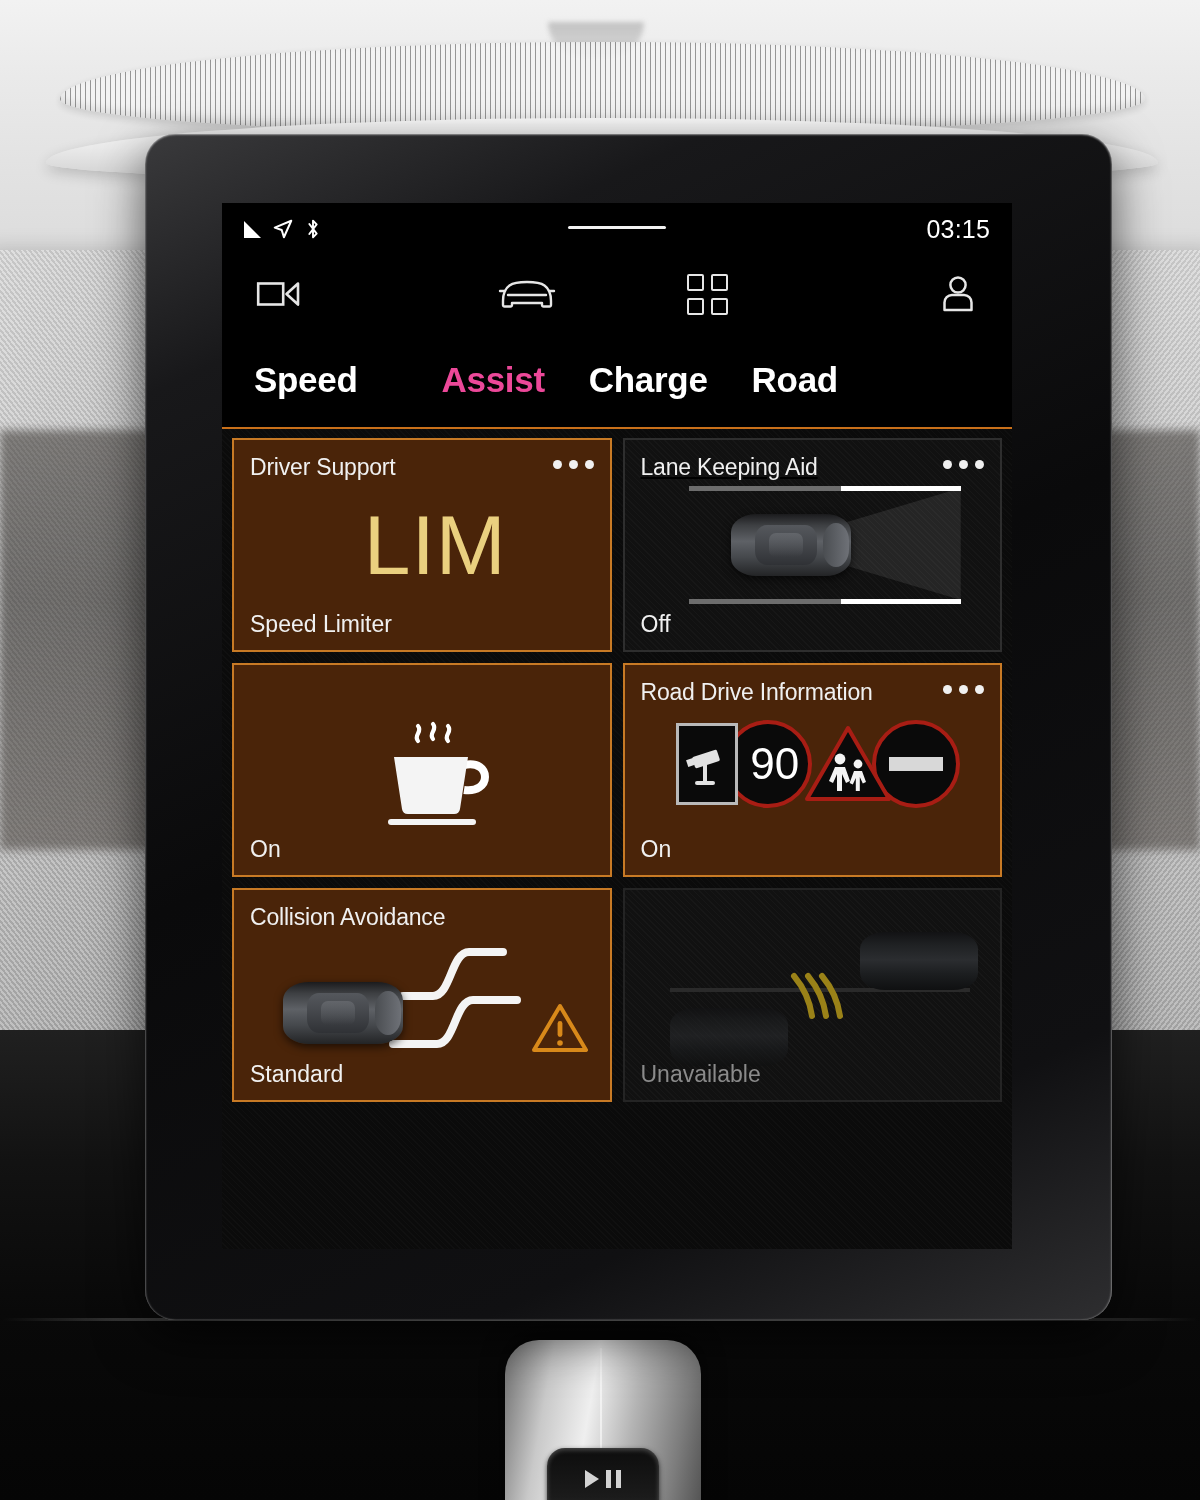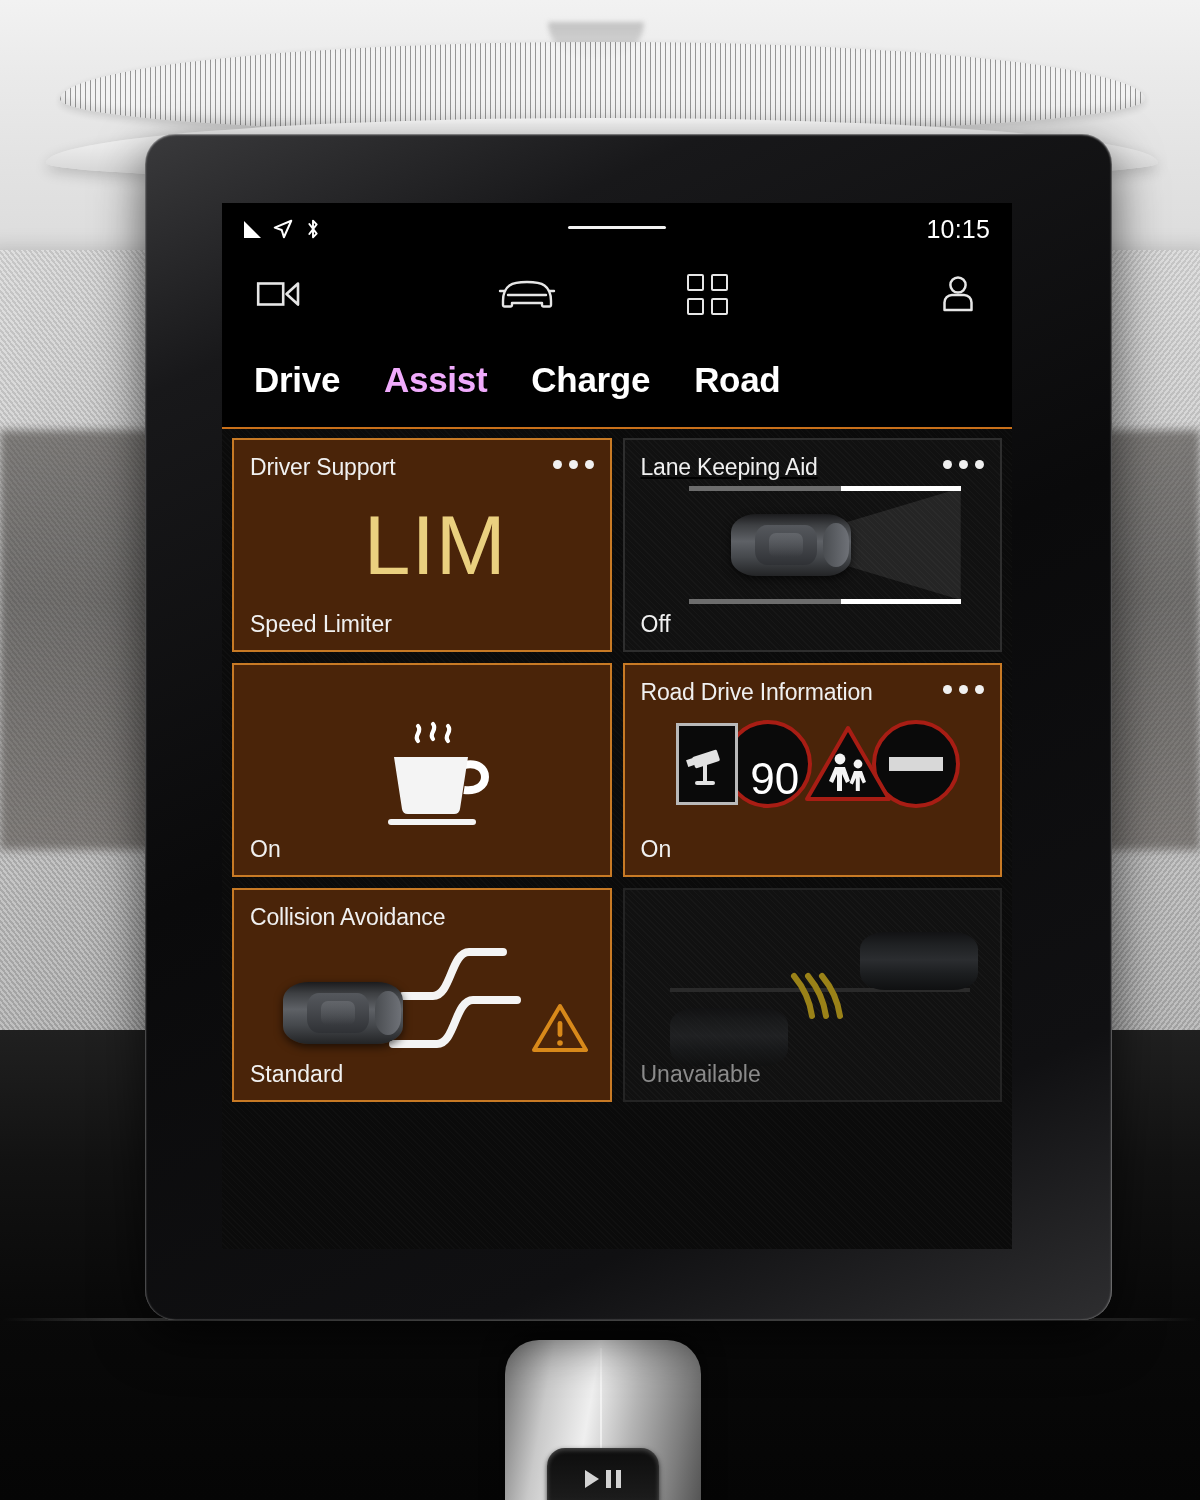--- a/index.html
+++ b/index.html
@@ -239,21 +239,21 @@
     padding: 0 32px;
     border-bottom: 2px solid #c9701a;
   }
   .tab {
     color: #fff;
     font-size: 35px;
     font-weight: 700;
     letter-spacing: -.3px;
     cursor: pointer;
   }
-  .tab.active { color: #f0abfc; }
+  .tab.active { color: #ec4899; margin-left: 40px; }
 
   
   .grid {
     padding: 9px 10px;
     display: grid;
     grid-template-columns: 1fr 1fr;
     gap: 11px;
   }
   .card {
     position: relative;
@@ -386,21 +386,20 @@
   .sign-speed {
     left: 48px; top: 3px;
     width: 88px; height: 88px;
     border-radius: 50%;
     background: #0a0a0a;
     border: 4px solid #a81d14;
     color: #fff;
     font-size: 44px;
     z-index: 3;
     padding-left: 14px;
-    align-items: flex-end;
   }
   .sign-ped {
     left: 128px; top: 6px;
     width: 88px; height: 82px;
     z-index: 2;
   }
   .sign-noentry {
     left: 196px; top: 3px;
     width: 88px; height: 88px;
     border-radius: 50%;
@@ -473,21 +472,21 @@
       <div class="status-left">
         <span class="ico-signal"></span>
         <svg class="ico-nav" width="22" height="22" viewBox="0 0 24 24">
           <path d="M21 3 3 10.5l7.6 2.6 2.4 7.9z" fill="none" stroke="#fff" stroke-width="2.2" stroke-linejoin="round"></path>
         </svg>
         <svg class="ico-bt" width="16" height="22" viewBox="0 0 16 24">
           <path d="M4 6.5 12 17 8 21V3l4 4-8 10.5" fill="none" stroke="#fff" stroke-width="2.1" stroke-linejoin="round" stroke-linecap="round"></path>
         </svg>
       </div>
       <div class="status-handle"></div>
-      <div class="status-time">10:15</div>
+      <div class="status-time">03:15</div>
     </div>
 
     <div class="appbar">
       <div class="appbar-slot">
         <svg width="46" height="32" viewBox="0 0 46 32">
           <rect x="2.2" y="5.5" width="25" height="21" fill="none" stroke="#e6e6e6" stroke-width="2.6"></rect>
           <path d="M42 5.5 30.5 16 42 26.5z" fill="none" stroke="#e6e6e6" stroke-width="2.6" stroke-linejoin="round"></path>
         </svg>
       </div>
       <div class="appbar-slot">
@@ -507,21 +506,21 @@
       </div>
       <div class="appbar-slot">
         <svg width="40" height="38" viewBox="0 0 40 38">
           <circle cx="20" cy="10" r="7.6" fill="none" stroke="#e6e6e6" stroke-width="2.5"></circle>
           <path d="M6.5 35v-7.5A7.5 7.5 0 0 1 14 20h12a7.5 7.5 0 0 1 7.5 7.5V35z" fill="none" stroke="#e6e6e6" stroke-width="2.5" stroke-linejoin="round"></path>
         </svg>
       </div>
     </div>
 
     <div class="tabs">
-      <div class="tab">Drive</div>
+      <div class="tab">Speed</div>
       <div class="tab active">Assist</div>
       <div class="tab">Charge</div>
       <div class="tab">Road</div>
     </div>
 
     <div class="grid">
 
       <div class="card on">
         <div class="card-title">Driver Support</div>
         <div class="dots">

